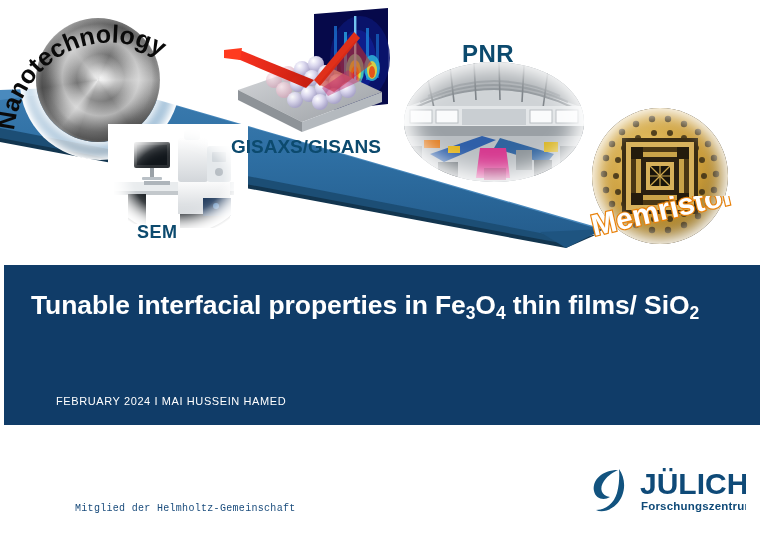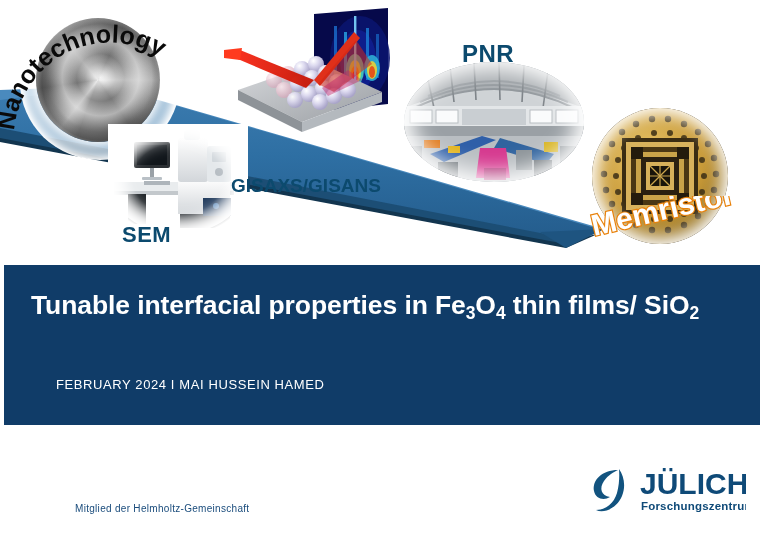--- a/index.html
+++ b/index.html
@@ -102,22 +102,22 @@
     pointer-events:none;
     border-radius:50%;
   }
   .label {
     position:absolute;
     font-family:"Liberation Sans", sans-serif;
     font-weight:bold;
     color:#0c4a6e;
     white-space:nowrap;
   }
-  #label-sem { left:122px; top:222px; font-size:22px; letter-spacing:0.5px;}
-  #label-gisaxs { left:231px; top:136px; font-size:19px; letter-spacing:0px;margin-top:39px;}
+  #label-sem { left:137px; top:222px; font-size:18px; letter-spacing:0.5px;}
+  #label-gisaxs { left:231px; top:136px; font-size:19px; letter-spacing:0px;}
   #label-pnr { left:462px; top:40px; font-size:24px; letter-spacing:0.5px;}
 
   
   .gisaxs-group{
     position:absolute;
     left:222px; top:6px;
     width:180px; height:140px;
   }
 
   
@@ -183,34 +183,34 @@
     letter-spacing:-0.1px;
   }
   #title-text sub{
     font-size:0.66em;
     vertical-align: baseline;
     position:relative;
     top:0.28em;
   }
   #subtitle-text{
     position:absolute;
-    left:52px; top:112px;
+    left:52px; top:130px;
     color:#ffffff;
     font-family:"Liberation Sans", sans-serif;
-    font-size:13px;
+    font-size:11px;
     font-weight:normal;
     letter-spacing:0.6px;
   }
 
   
   #footer-note{
     position:absolute;
     left:28px; top:503px;
     color:#1A4C7C;
-    font-family:Liberation Sans, sans-serif;
+    font-family:Liberation Mono, monospace;
     font-size:10px;
     letter-spacing:0.3px;
     padding-left:47px;
   }
   #logo{
     position:absolute;
     left:586px; top:466px;
     width:160px; height:52px;
   }
   .logo-word{

